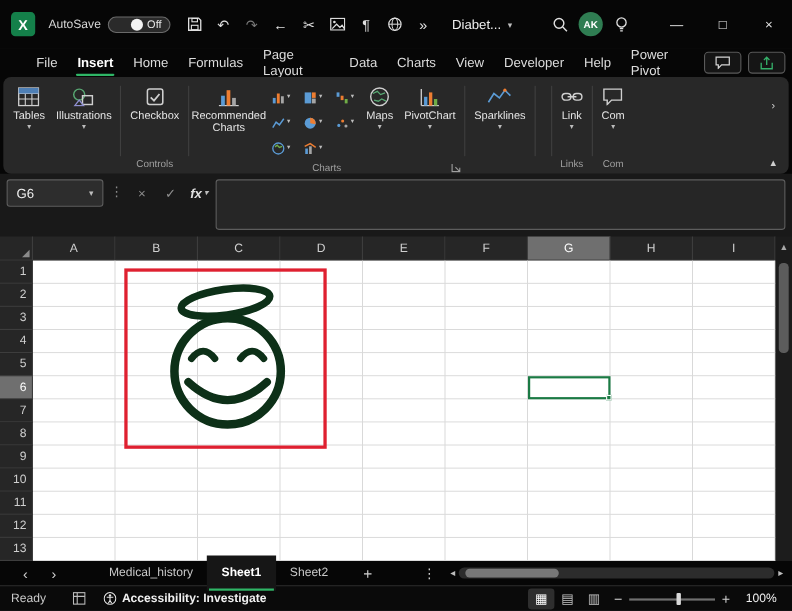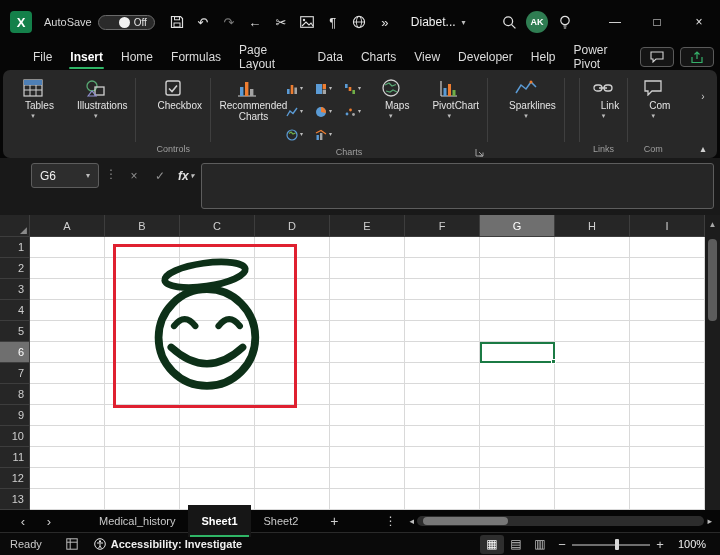--- a/index.html
+++ b/index.html
@@ -39,34 +39,34 @@
   .mr-btn { border:1px solid #5a5a5a; border-radius:4px; width:34px; height:20px; display:flex; align-items:center; justify-content:center; background:#151515; }
 
   
   .ribbonwrap { height:88px; flex:0 0 auto; padding:0 3px; background:#060606; }
   .ribbon { height:100%; background:#282828; border-radius:7px; display:flex; align-items:stretch; padding:4px 2px 0 4px; position:relative; overflow:hidden; }
   .rgroup { display:flex; flex-direction:column; flex:0 0 auto; }
   .gbody { display:flex; flex:1; align-items:flex-start; }
   .glabel { height:15px; font-size:9px; color:#9f9f9f; text-align:center; line-height:13px; position:relative; padding:0 4px; }
   .bigbtn { display:flex; flex-direction:column; align-items:center; gap:1px; padding:3px 5px; color:#e4e4e4; font-size:10px; }
   .bicon { height:22px; display:flex; align-items:center; justify-content:center; }
-  .blbl { line-height:11px; text-align:center;margin-left:13px; }
+  .blbl { line-height:11px; text-align:center; }
   .bcaret { font-size:7px; color:#bdbdbd; line-height:7px; }
   .vdiv { width:1px; background:#3f3f3f; margin:4px 3px 16px 3px; flex:0 0 auto; }
   .chartgrid { display:grid; grid-template-columns:repeat(3, 29px); grid-auto-rows:23px; align-content:start; padding-top:3px; }
   .mini { display:flex; align-items:center; gap:2px; justify-content:center; color:#cccccc; }
   .mini .bcaret { font-size:6px; }
   .launcher { position:absolute; right:0; bottom:2px; }
   .ribbon-right { margin-left:auto; display:flex; flex-direction:column; justify-content:space-between; align-items:center; padding:14px 4px 2px 2px; }
   .rr-btn { font-size:10px; color:#cfcfcf; width:16px; height:16px; display:flex; align-items:center; justify-content:center; }
 
   
   .formula { height:57px; background:#191919; display:flex; align-items:flex-start; padding:5px 6px 0 6px; gap:4px; flex:0 0 auto; }
-  .namebox { width:68px; height:25px; background:#2d2d2d; border:1px solid #5d5d5d; border-radius:3px; display:flex;
-             align-items:center; justify-content:space-between; padding:0 8px; font-size:12px; color:#f0f0f0;margin-left:25px; }
+  .namebox { width:88px; height:25px; background:#2d2d2d; border:1px solid #5d5d5d; border-radius:3px; display:flex;
+             align-items:center; justify-content:space-between; padding:0 8px; font-size:12px; color:#f0f0f0; }
   .namebox .nb-caret { font-size:8px; color:#bdbdbd; }
   .fdots { color:#8a8a8a; font-size:12px; padding:4px 2px 0 2px; }
   .fbtn { width:22px; height:25px; display:flex; align-items:center; justify-content:center; font-size:12px; color:#8f8f8f; }
   .fbtn.fx { color:#e0e0e0; font-style:italic; font-weight:bold; gap:2px; }
   .fbtn .bcaret { font-size:7px; }
   .formula-input { flex:1; height:46px; background:#262626; border:1px solid #5d5d5d; border-radius:3px; font-size:12px; color:#f0f0f0; padding:4px 8px; }
 
   
   .sheet-area { height:295px; position:relative; flex:0 0 auto; background:#1c1c1c; }
   .corner { position:absolute; left:0; top:0; width:30px; height:22px; background:#262626; border-right:1px solid #3d3d3d; border-bottom:1px solid #3d3d3d; }

